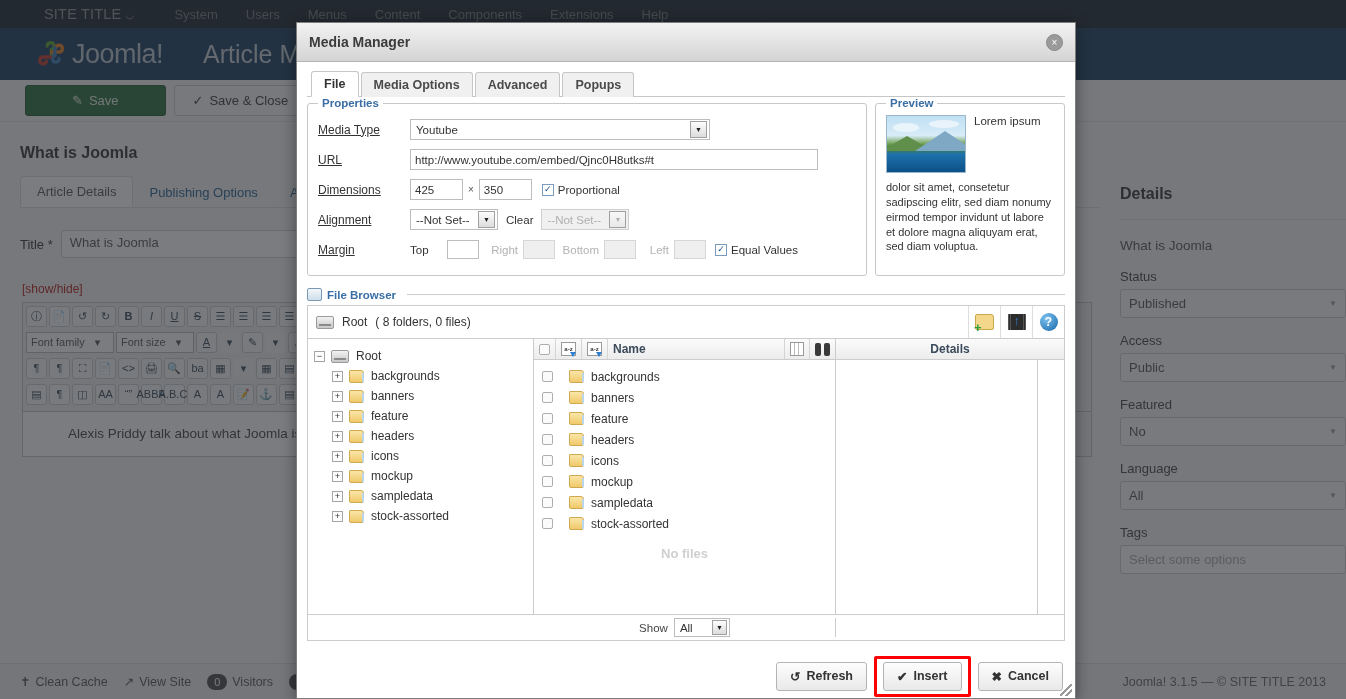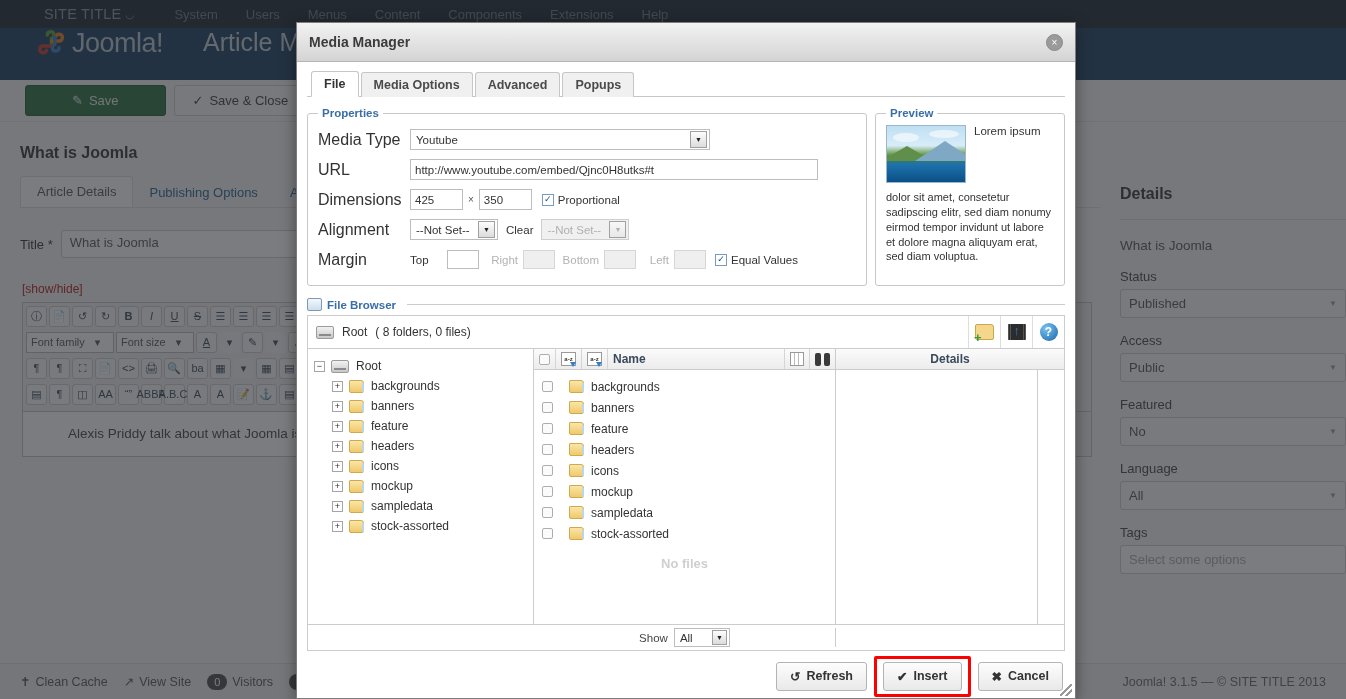--- a/index.html
+++ b/index.html
@@ -26,21 +26,21 @@
     color: #8d949c; font-size: 14.5px; letter-spacing: .2px; margin-right: 26px;
     display: flex; align-items: center; gap: 4px;
   }
   .topbar .ext-ic { font-size: 10px; }
   .topbar .menu-item {
     color: #707980; font-size: 13px; padding: 0 14px;
   }
   .headerbar {
     position: absolute; top: 28px; left: 0; width: 1346px; height: 52px;
     background: #1c3d5f;
-    display: flex; align-items: flex-start; padding-left: 38px;
+    display: flex; align-items: center; padding-left: 38px;
   }
   .joomla-logo { display: flex; align-items: center; gap: 7px; }
   .jlogo-mark { width: 27px; height: 27px; position: relative; }
   .jlogo-text { color: #b9c4cf; font-size: 27px; font-weight: 300; letter-spacing: -.5px;}
   .page-heading {
     color: #c3ccd6; font-size: 25px; font-weight: 300; margin-left: 40px;
   }
   .toolbar-row {
     position: absolute; top: 80px; left: 0; width: 1346px; height: 42px;
     background: #f4f4f4; border-bottom: 1px solid #e2e2e2;
@@ -162,32 +162,32 @@
   }
   .mtab {
     font-size: 12.5px; font-weight: bold; color: #4a4a4a;
     padding: 5px 12px 5px 12px; background: #f0f0f0;
     border: 1px solid #c6c6c6; border-bottom: none; border-radius: 3px 3px 0 0;
     position: relative; top: 1px;
   }
   .mtab.active { background: #fff; color: #333; border-bottom: 1px solid #fff; margin-top: 44px; }
 
   
-  .panel-row { display: flex; gap: 8px; margin-top: 10px; }
+  .panel-row { display: flex; gap: 8px; }
   fieldset.fs {
     border: 1px solid #c8c8c8; border-radius: 3px; margin: 0; padding: 6px 10px 10px 10px;
   }
   fieldset.fs > legend {
     font-size: 11.5px; font-weight: bold; color: #3a6ea5; padding: 0 4px;
   }
   #fs-properties { flex: 1; }
   #fs-preview { width: 190px; }
 
   .frow { display: flex; align-items: center; height: 29px; margin-bottom: 1px; }
-  .flabel { width: 92px; font-size: 16px; color: #333; }
+  .flabel { width: 92px; font-size: 12px; color: #333; text-decoration: underline; }
   .fin {
     border: 1px solid #bdbdbd; background: #fff; height: 21px;
     font-size: 11.5px; color: #333; padding: 0 4px; display:flex; align-items:center;
   }
   .fsel {
     border: 1px solid #bdbdbd; background: #fff; height: 21px;
     font-size: 11.5px; color: #333; padding: 0 0 0 5px;
     display: flex; align-items: center; justify-content: space-between;
   }
   .fsel .arrowbox {

